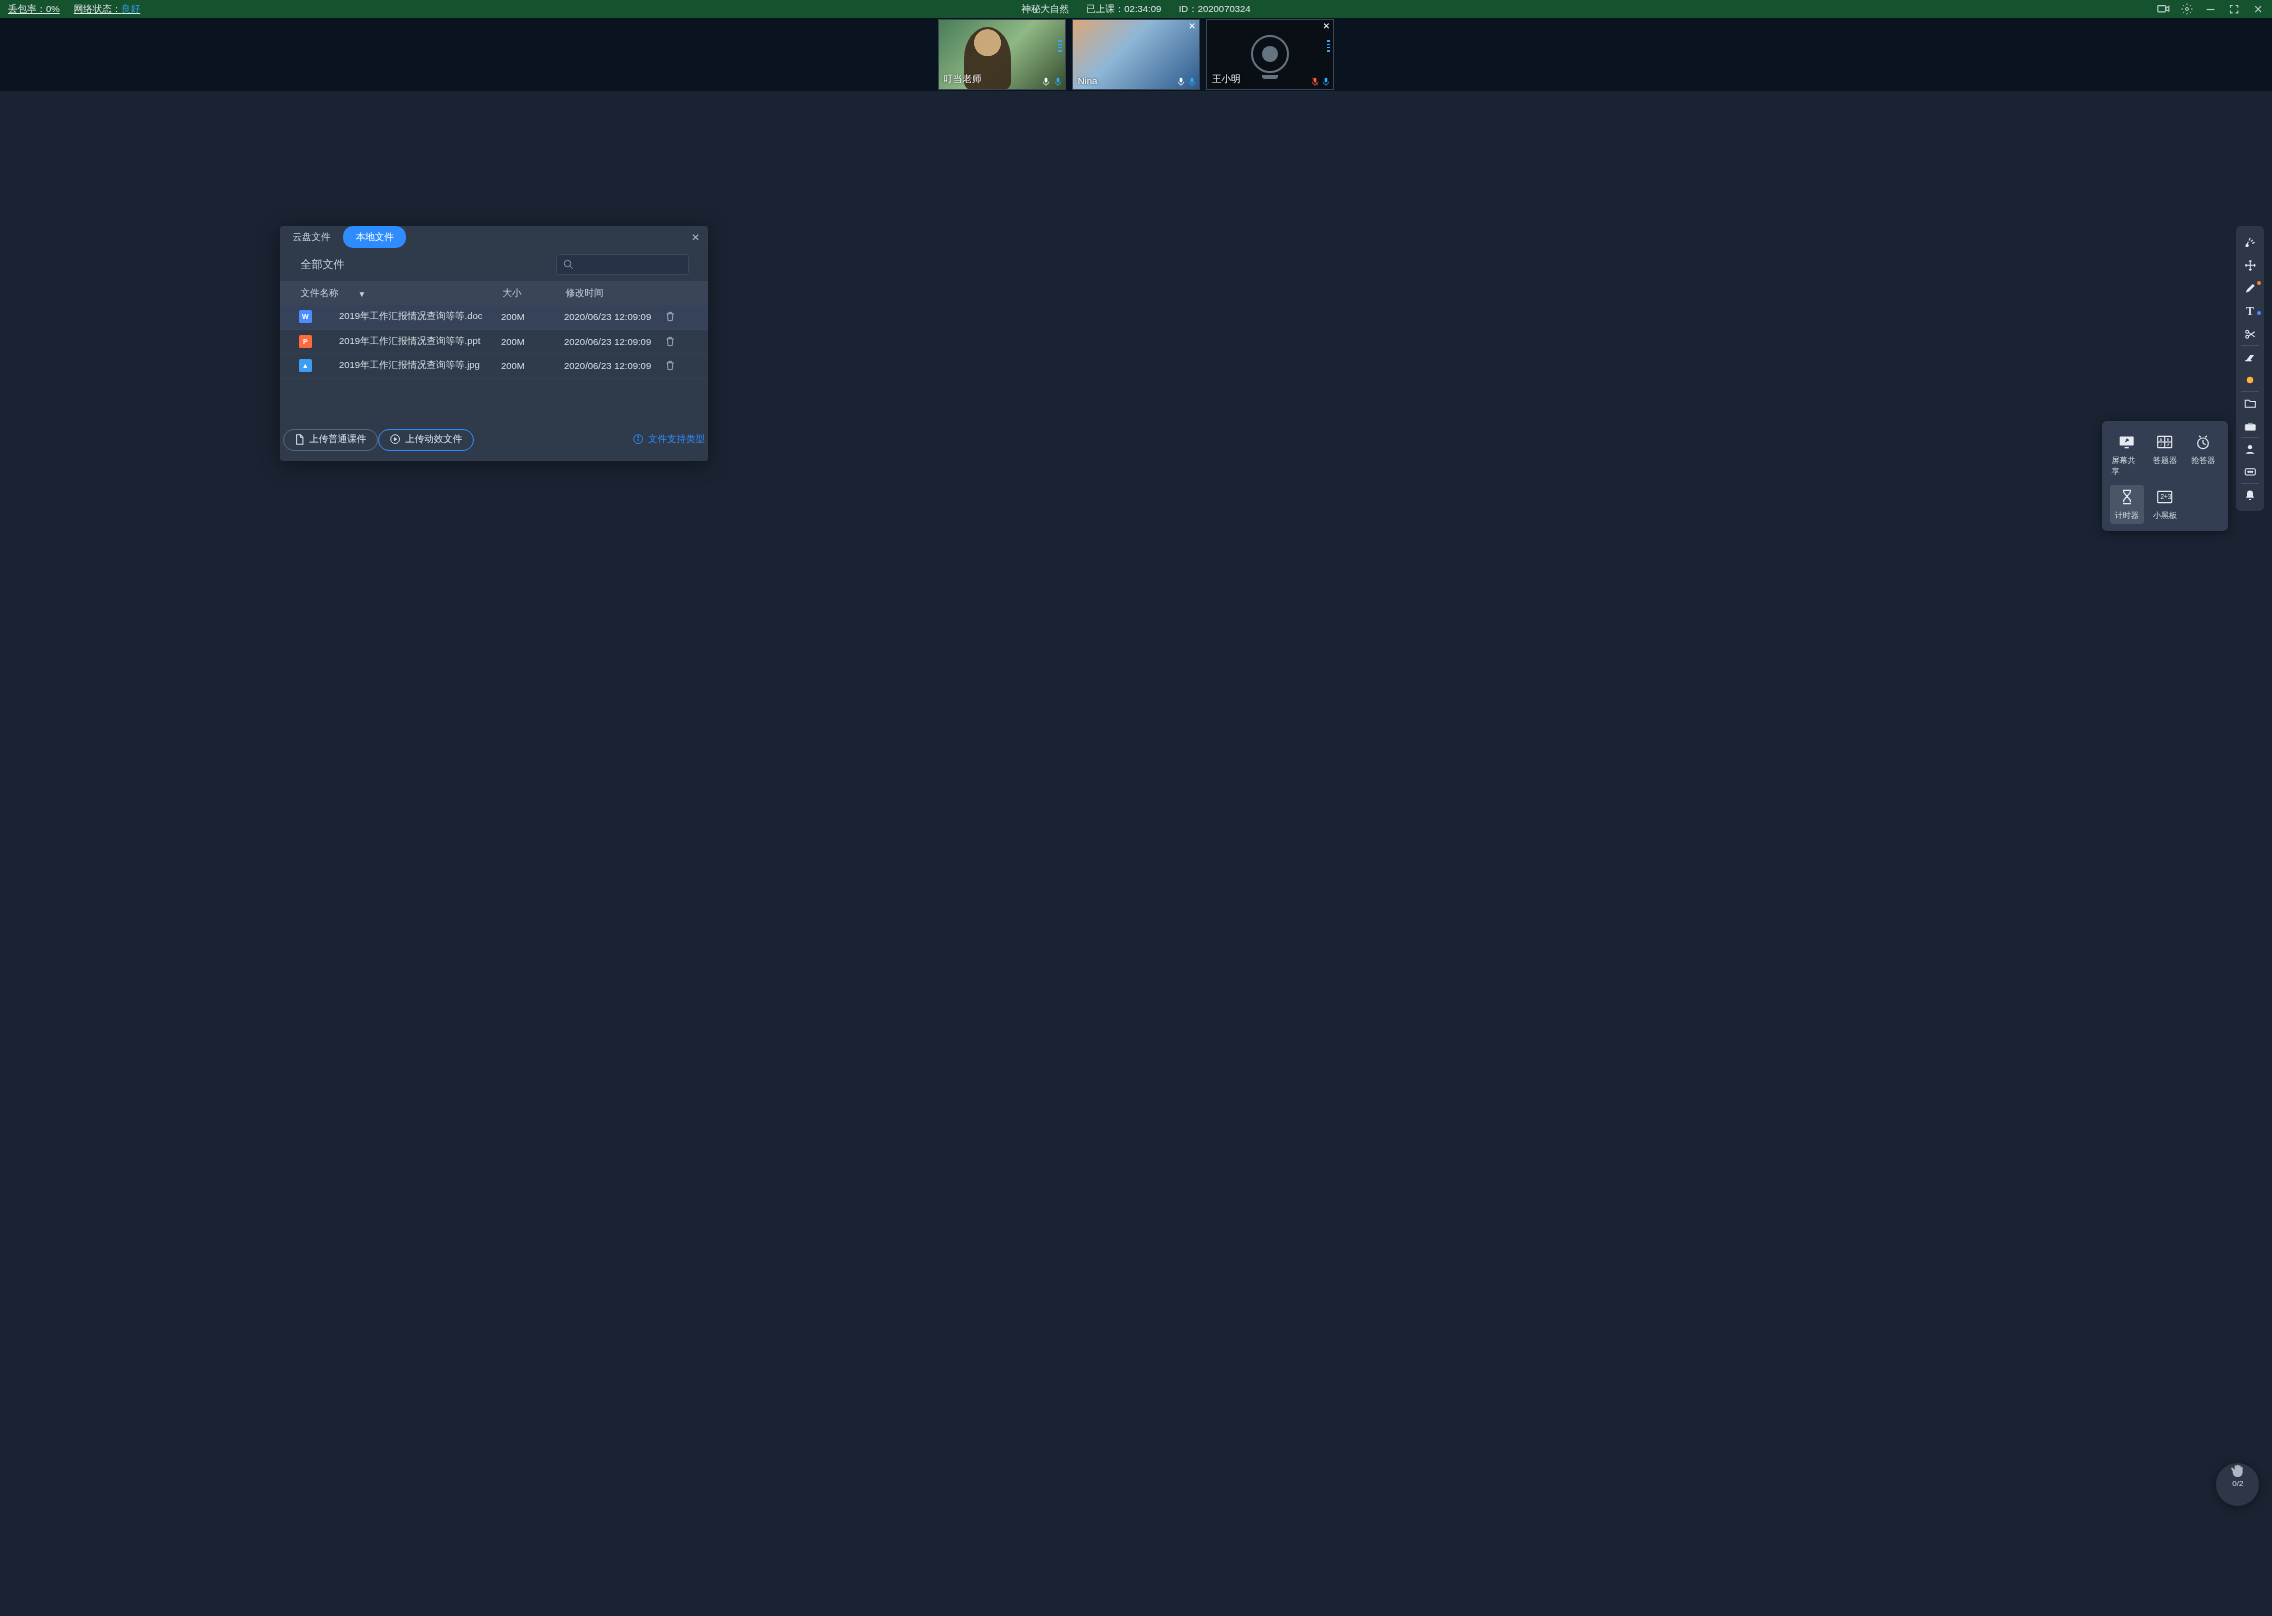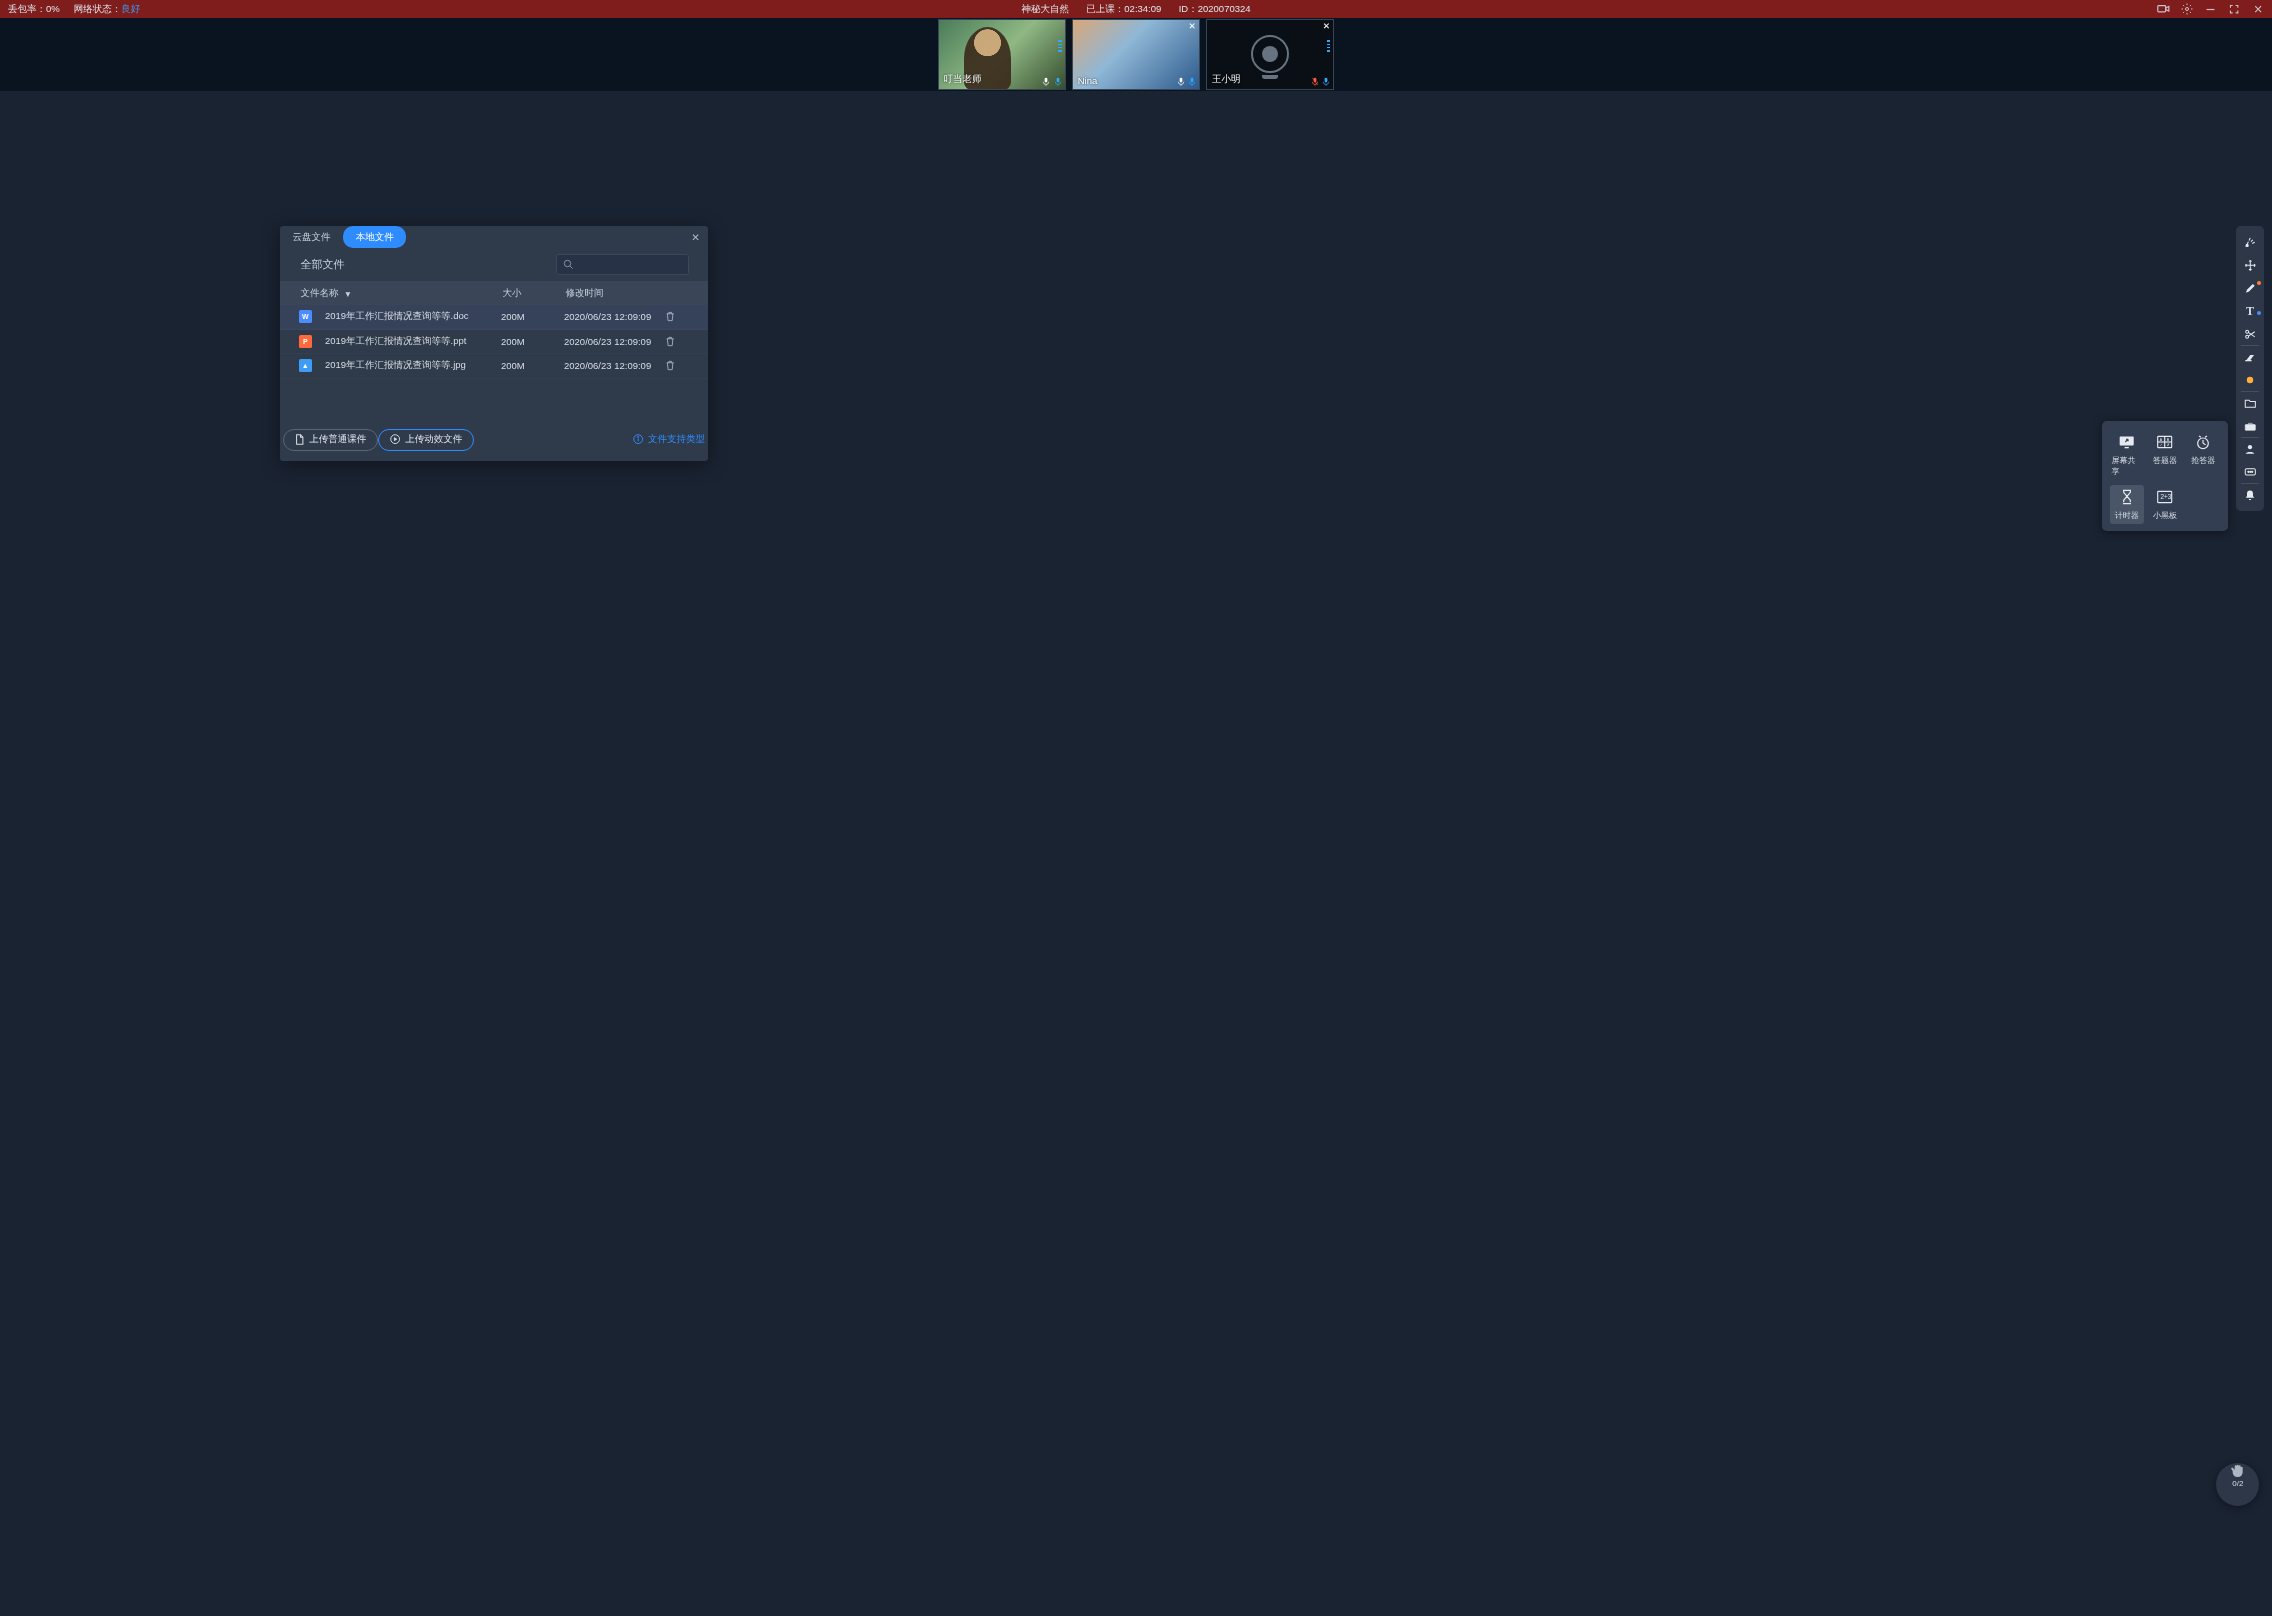--- a/index.html
+++ b/index.html
@@ -8,26 +8,27 @@
     background: #1a2332;
     font-family: -apple-system, "PingFang SC", "Microsoft YaHei", sans-serif;
     color: #c8d0db;
     overflow: hidden;
     position: relative;
   }
 
   
   .top-bar {
     height: 18px;
-    background: #7f1d1d;
+    background: #14532d;
     display: flex;
     align-items: center;
     padding: 0 8px;
     font-size: 9.5px;
     color: #e0e5ec;
+    text-decoration: underline;
   }
   .top-left { display: flex; gap: 14px; }
   .top-center { position: absolute; left: 50%; transform: translateX(-50%); display: flex; gap: 17.4px; }
   .top-right { margin-left: auto; display: flex; gap: 11px; align-items: center; }
   .top-icon { width: 12.6px; height: 12.6px; display: flex; align-items: center; justify-content: center; cursor: pointer; opacity: 0.85; }
   .status-good { color: #3d9df5; }
 
   
   .video-strip {
     height: 73px;
@@ -170,21 +171,21 @@
 
   .table-header {
     height: 24px;
     background: #3a4558;
     display: flex;
     align-items: center;
     padding: 0 20.5px;
     font-size: 9.5px;
     color: #c8d0db;
   }
-  .col-name { flex: 0 0 202px; display:flex; align-items:center; gap:7px;}
+  .col-name { flex: 0 0 202px; display:flex; align-items:center; gap:21px;}
   .col-size { flex: 0 0 63px; }
   .col-time { flex: 1; }
   .col-act  { flex: 0 0 24px; }
 
   .file-row {
     height: 24.5px;
     display: flex;
     align-items: center;
     padding: 0 19px;
     font-size: 9.5px;

